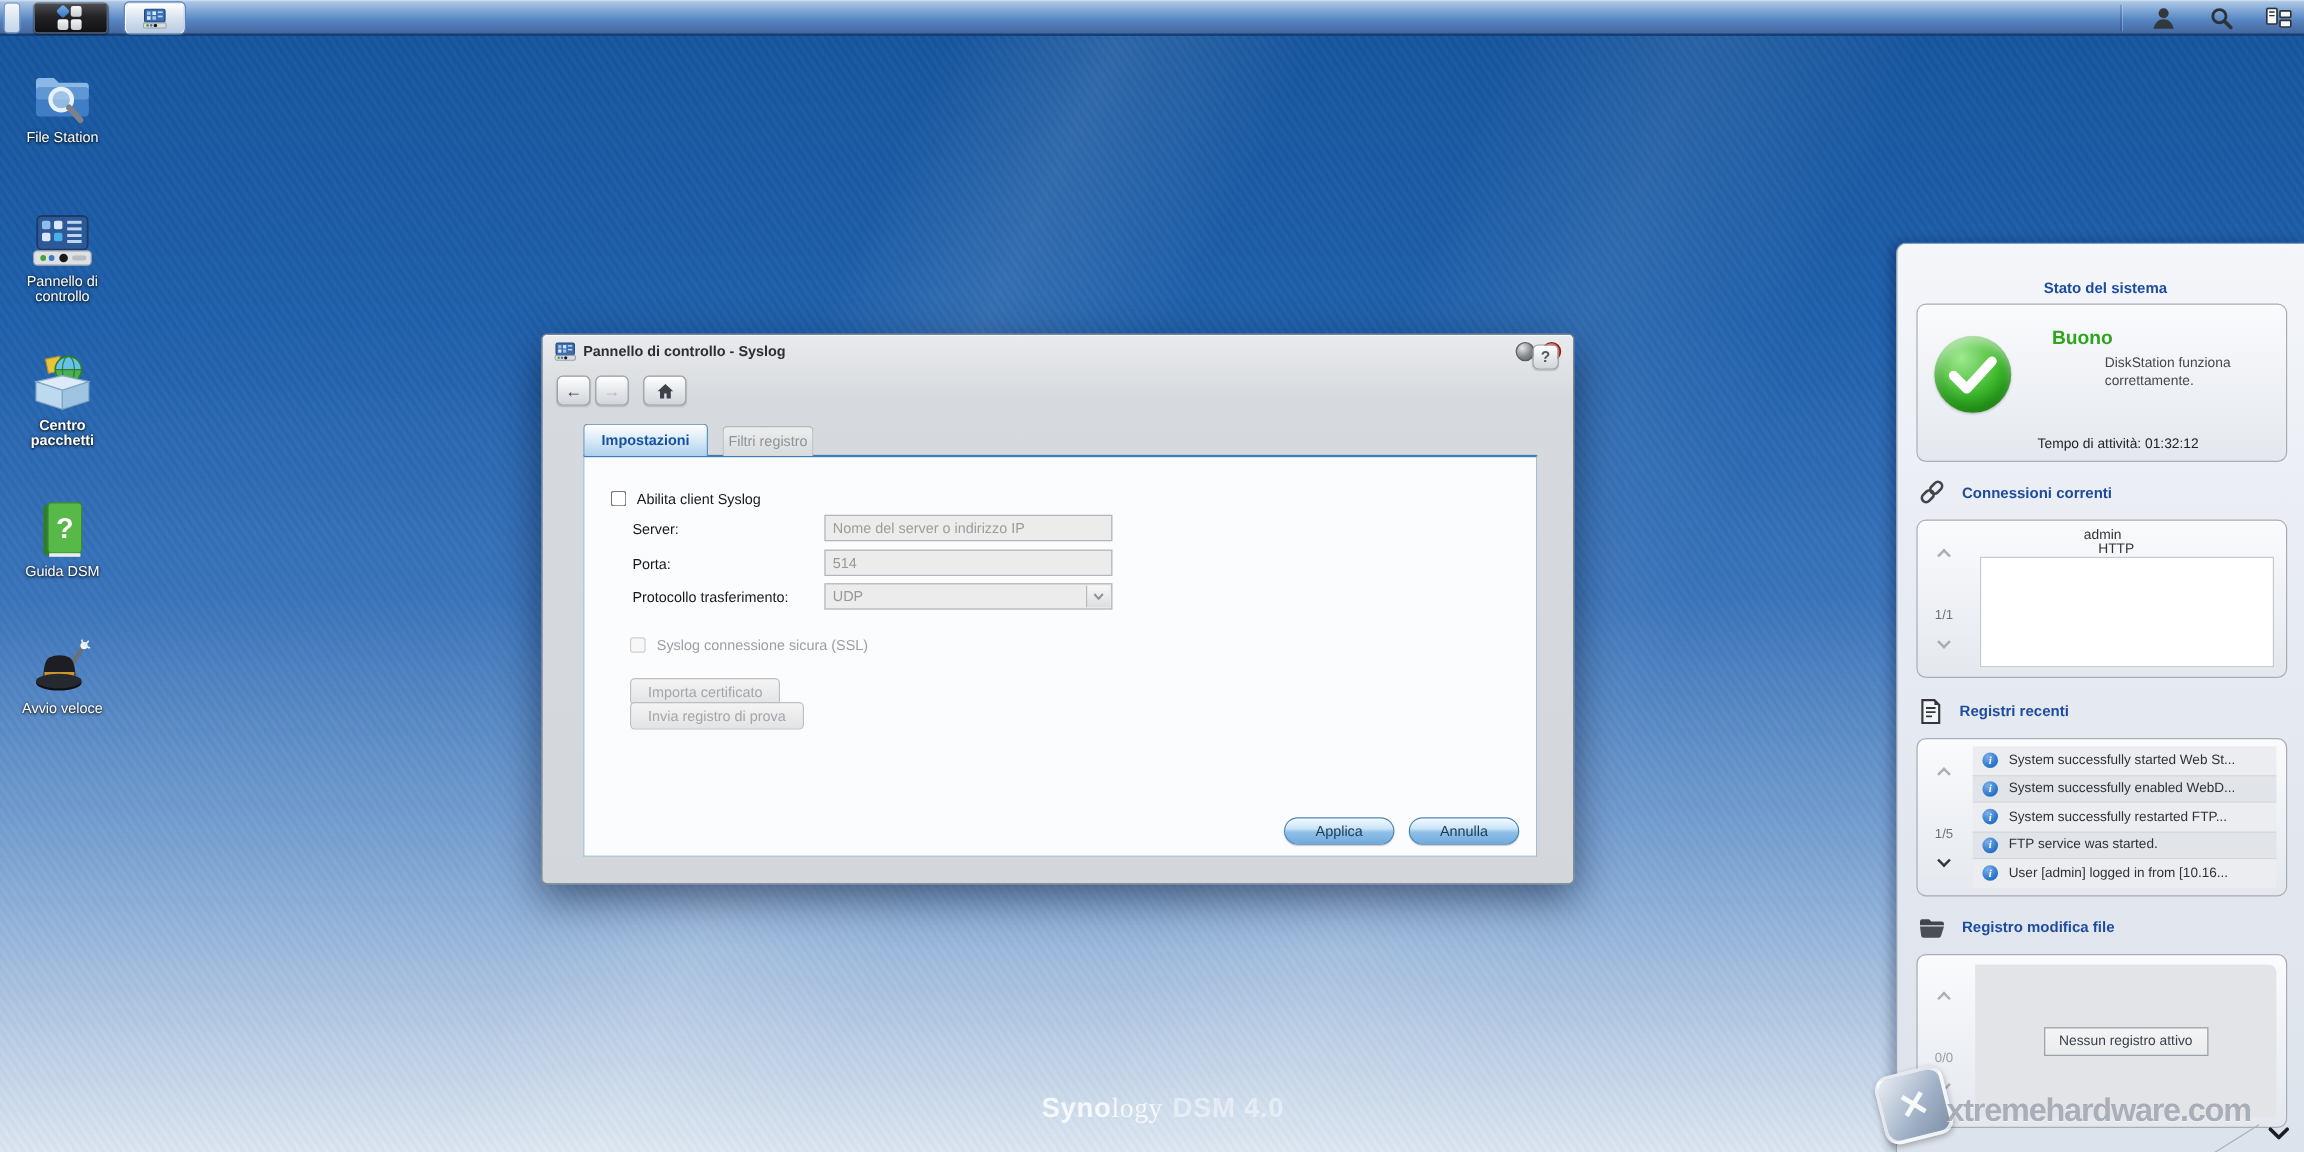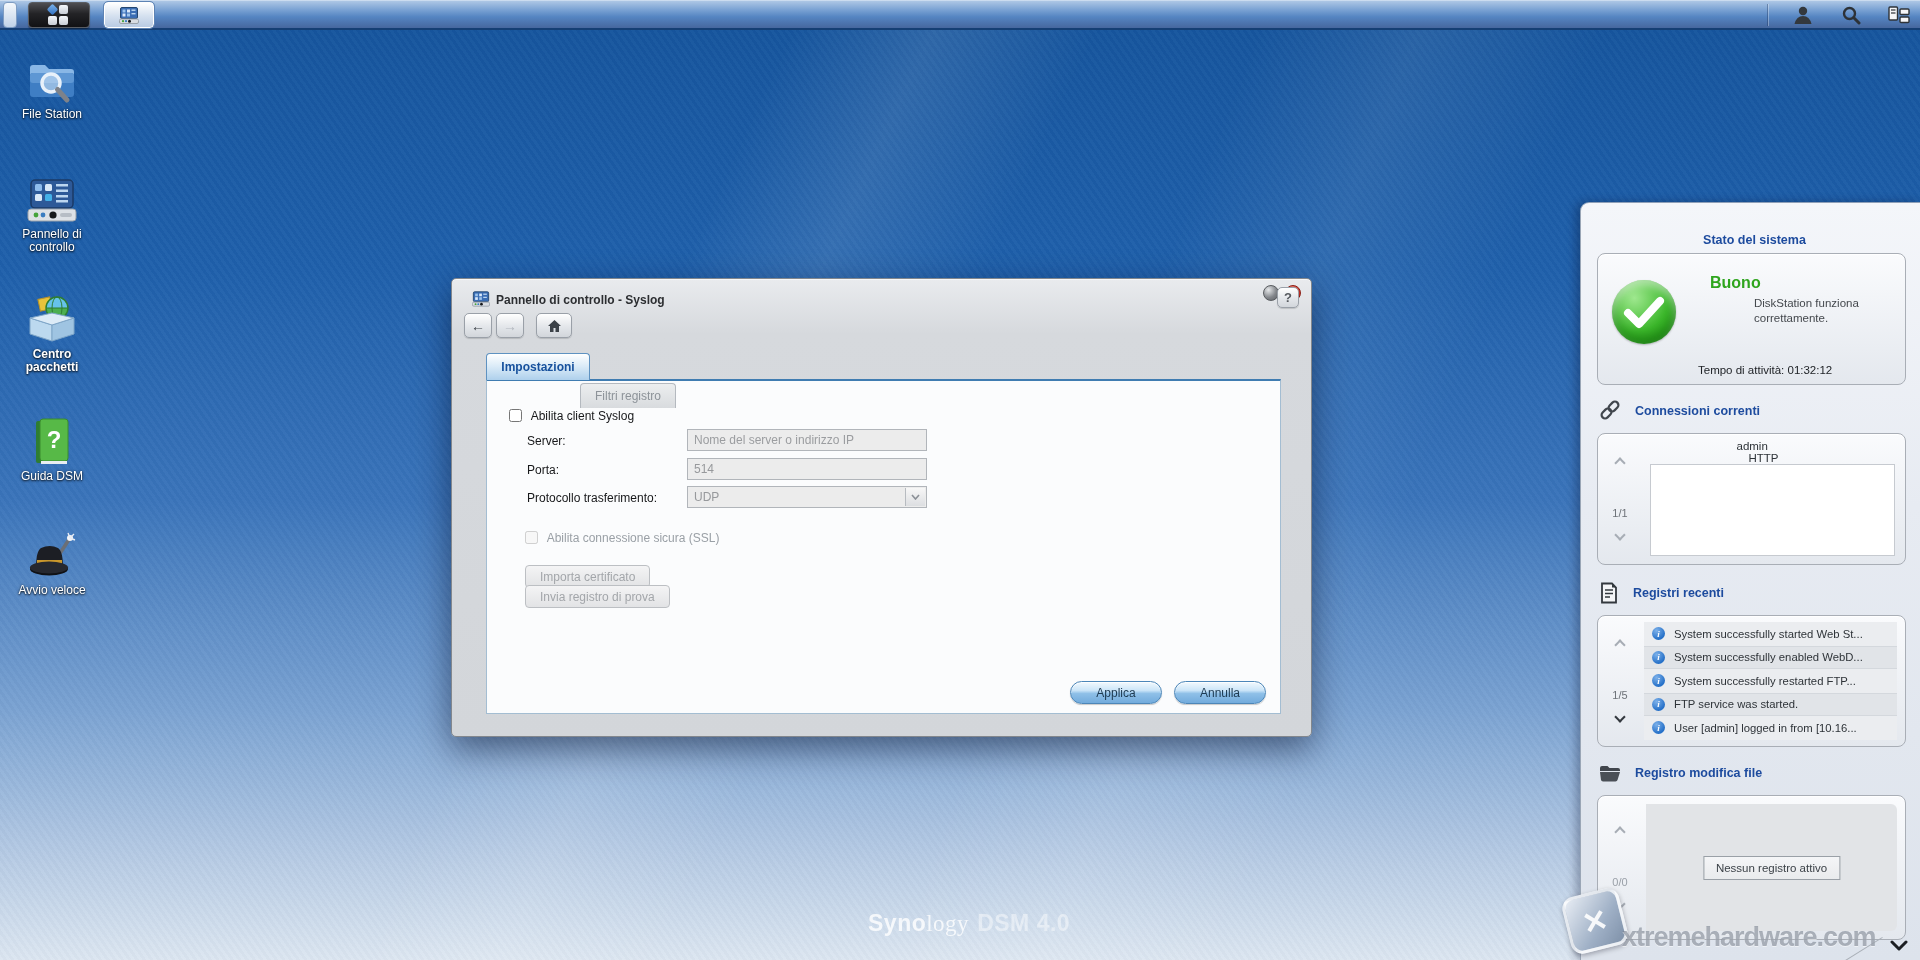--- a/index.html
+++ b/index.html
@@ -55,21 +55,21 @@
   .dicon .lbl { margin-top:4px; font-size:12px; line-height:13px; color:#fff; text-shadow:0 1px 2px rgba(0,0,0,.85), 0 0 3px rgba(0,0,0,.5); }
 
   
   .dialog {
     position:absolute; left:451px; top:278px; width:861px; height:459px;
     background:linear-gradient(180deg,#e9ebee 0%, #d6d9dd 12%, #d3d6da 100%);
     border:1px solid #83878d; border-radius:5px;
     box-shadow:0 12px 34px rgba(0,10,35,.5), 0 1px 0 rgba(255,255,255,.6) inset;
     z-index:20;
   }
-  .dlg-titlebar { position:absolute; left:0; top:0; right:0; height:28px; display:flex; align-items:flex-end; padding-left:20px; gap:6px; }
+  .dlg-titlebar { position:absolute; left:0; top:0; right:0; height:28px; display:flex; align-items:center; padding-left:10px; gap:6px; }
   .dlg-title { font-size:12px; font-weight:bold; color:#2c2e31; }
   .orb { position:absolute; top:6px; width:16px; height:16px; border-radius:50%; cursor:pointer; }
   .orb-min { right:32px; background:radial-gradient(circle at 32% 28%, #e6e8ea, #84878c 55%, #5c5f64); border:1px solid #595c60; }
   .orb-close { right:10px; background:radial-gradient(circle at 32% 28%, #f3a197, #d23a2e 60%, #a32017); border:1px solid #8c1d14; color:#fff; font-size:10px; font-weight:bold; display:flex; align-items:center; justify-content:center; line-height:1; }
   .dlg-toolbar { position:absolute; left:0; top:30px; right:0; height:36px; }
   .tool-btn {
     position:absolute; top:4px; height:25px; border-radius:5px;
     background:linear-gradient(180deg,#ffffff,#e3e6ea 55%,#d2d6db);
     border:1px solid #9aa0a8; box-shadow:0 1px 1px rgba(0,0,0,.15);
     display:flex; align-items:center; justify-content:center;
@@ -81,25 +81,24 @@
   .tb-help { right:12px; top:8px; width:22px; height:21px; font-size:13px; color:#55595e; }
 
   .tab { position:absolute; top:76px; height:25px; border-radius:4px 4px 0 0; font-size:12px; display:flex; align-items:center; justify-content:center; cursor:pointer; z-index:3; }
   .tab-active {
     left:34px; width:104px; top:74px; height:27px;
     background:linear-gradient(180deg,#ffffff 0%, #dcecf8 45%, #aed0ec 100%);
     border:1px solid #5e92c1; border-bottom:none;
     font-weight:bold; color:#17519d;
   }
   .tab-idle {
-    left:128px; width:96px;
+    left:150px; width:76px;
     background:linear-gradient(180deg,#eceeef,#d8dbde);
     border:1px solid #b4b9bf; border-bottom:none;
     color:#8d9399;
-    margin-top:28px;
   }
   .dlg-panel {
     position:absolute; left:34px; top:100px; width:795px; height:335px;
     background:#fbfcfd;
     border:1px solid #a3bdd2; border-top:2px solid #3f7cb1;
     z-index:2;
   }
   .frm-row { position:absolute; font-size:12px; color:#17181a; }
   .frm-dis { color:#9aa0a6; }
   .cb { width:13px; height:13px; vertical-align:-2px; margin-right:6px; }
@@ -183,21 +182,21 @@
   .wm-dsm { position:absolute; left:868px; top:910px; font-size:23px; color:rgba(255,255,255,.8); z-index:40; pointer-events:none; letter-spacing:.5px; }
   .wm-dsm .b { font-weight:bold; }
   .wm-dsm .r { font-family:"Liberation Serif", serif; }
   .wm-dsm .v { color:rgba(255,255,255,.45); font-weight:bold; margin-left:8px; }
   .wm-site { position:absolute; right:2px; bottom:2px; width:370px; height:78px; z-index:45; pointer-events:none; }
   .wm-badge { position:absolute; left:18px; top:12px; width:58px; height:58px; border-radius:12px;
     background:linear-gradient(135deg,#e8edf4,#9fb0c6 60%,#7e90a8); transform:rotate(-14deg);
     border:3px solid rgba(255,255,255,.75); box-shadow:0 2px 5px rgba(0,0,20,.3);
     display:flex; align-items:center; justify-content:center; color:rgba(255,255,255,.9);
     font-size:30px; font-weight:bold; }
-  .wm-text { position:absolute; left:74px; top:42px; font-size:27px; font-weight:bold; letter-spacing:-1px;
+  .wm-text { position:absolute; left:74px; top:30px; font-size:27px; font-weight:bold; letter-spacing:-1px;
     color:rgba(125,132,145,.62); text-shadow:0 1px 0 rgba(255,255,255,.5); }
 </style>
 </head>
 <body>
 
 <div class="desktop">
 
   <div class="taskbar">
     <div class="tb-btn tb-show-desktop"></div>
     <div class="tb-btn tb-menu">
@@ -391,21 +390,21 @@
         <span>UDP</span>
         <div class="sel-btn">
           <svg width="9" height="6" viewBox="0 0 9 6">
             <path d="M1 1 l3.5 4 L8 1" fill="none" stroke="#8b9097" stroke-width="1.6"></path>
           </svg>
         </div>
       </div>
 
       <div class="frm-row frm-dis" style="left:38px; top:150px;">
         <input type="checkbox" class="cb" disabled="" style="">
-        <span>Abilita connessione sicura (SSL)</span>
+        <span>Syslog connessione sicura (SSL)</span>
       </div>
 
       <button class="gray-btn" style="left:38px; top:184px;" disabled="">Importa certificato</button>
       <button class="gray-btn" style="left:38px; top:204px;" disabled="">Invia registro di prova</button>
 
       <button class="blue-btn btn-apply">Applica</button>
       <button class="blue-btn btn-cancel">Annulla</button>
     </div>
   </div>
 

